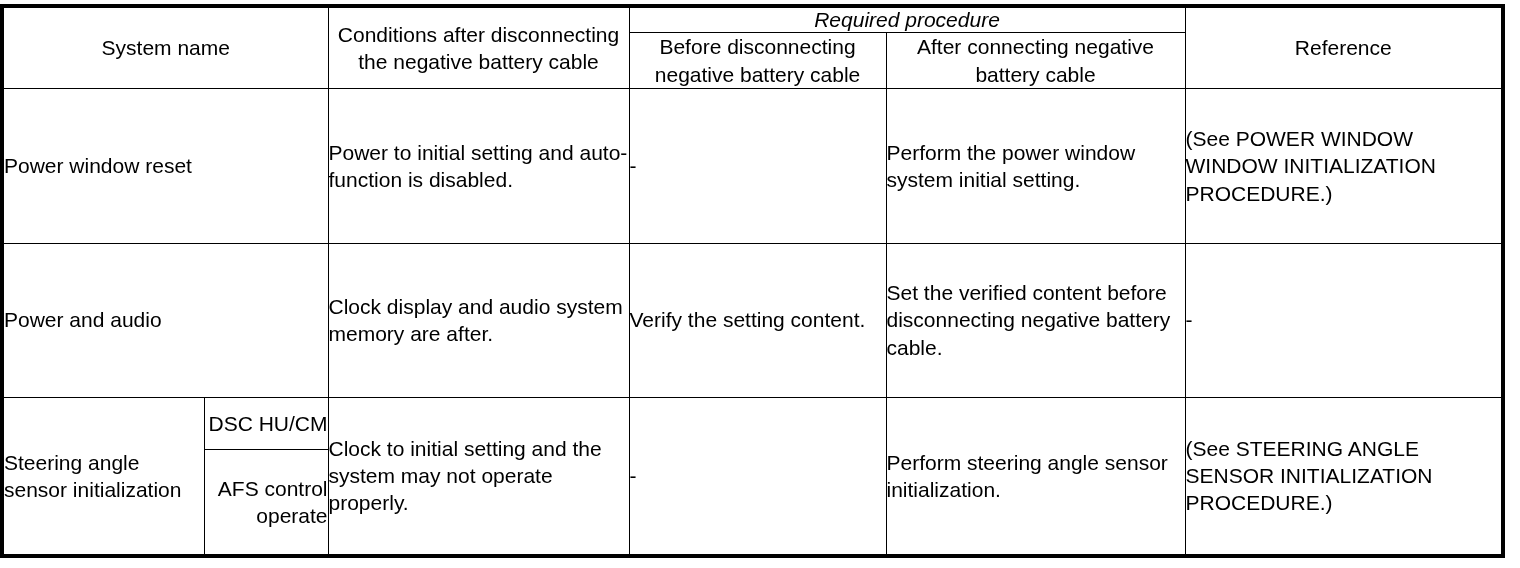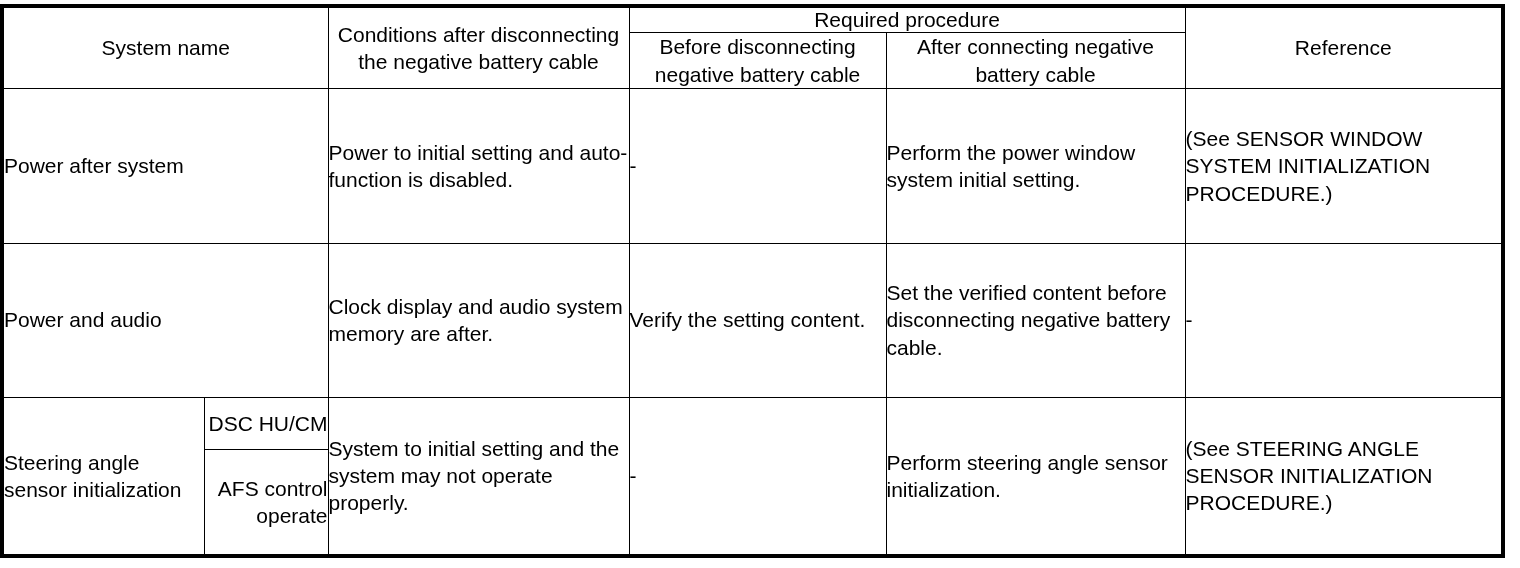--- a/index.html
+++ b/index.html
@@ -48,20 +48,21 @@
     font-weight: bold;
     font-size: 21px;
     line-height: 1.32;
     padding: 3px 6px;
   }
   .hdr-reqproc {
     font-size: 21px;
     font-weight: normal;
     text-align: center;
     padding: 5px 6px;
+    font-style: italic;
   }
   .hdr-ref {
     font-weight: normal;
     font-size: 21px;
   }
   .hdr-after {
     font-weight: bold;
     font-size: 21px;
     text-align: center;
     line-height: 1.32;
@@ -122,39 +123,39 @@
       </tr>
       <tr>
         <th class="hdr">Before disconnecting negative battery cable</th>
         <th class="hdr-after">After connecting negative battery cable</th>
       </tr>
     </thead>
 
     <tbody>
 
       <tr>
-        <td class="cell" colspan="2">Power after system</td>
+        <td class="cell" colspan="2">Power window reset</td>
         <td class="cell">Power to initial setting and auto-function is disabled.</td>
         <td class="cell-dash">-</td>
         <td class="cell">Perform the power window system initial setting.</td>
-        <td class="cell">(See SENSOR WINDOW SYSTEM INITIALIZATION PROCEDURE.)</td>
+        <td class="cell">(See POWER WINDOW WINDOW INITIALIZATION PROCEDURE.)</td>
       </tr>
 
       <tr>
         <td class="cell" colspan="2">Power and audio</td>
         <td class="cell">Clock display and audio system memory are after.</td>
         <td class="cell">Verify the setting content.</td>
         <td class="cell">Set the verified content before disconnecting negative battery cable.</td>
         <td class="cell-dash">-</td>
       </tr>
 
       <tr>
         <td class="cell" rowspan="2">Steering angle sensor initialization</td>
         <td class="cell-sub">DSC HU/CM</td>
-        <td class="cell" rowspan="2">System to initial setting and the system may not operate properly.</td>
+        <td class="cell" rowspan="2">Clock to initial setting and the system may not operate properly.</td>
         <td class="cell-dash" rowspan="2">-</td>
         <td class="cell" rowspan="2">Perform steering angle sensor initialization.</td>
         <td class="cell" rowspan="2">(See STEERING ANGLE SENSOR INITIALIZATION PROCEDURE.)</td>
       </tr>
       <tr>
         <td class="cell-sub">AFS control operate</td>
       </tr>
 
     </tbody>
   </table>

